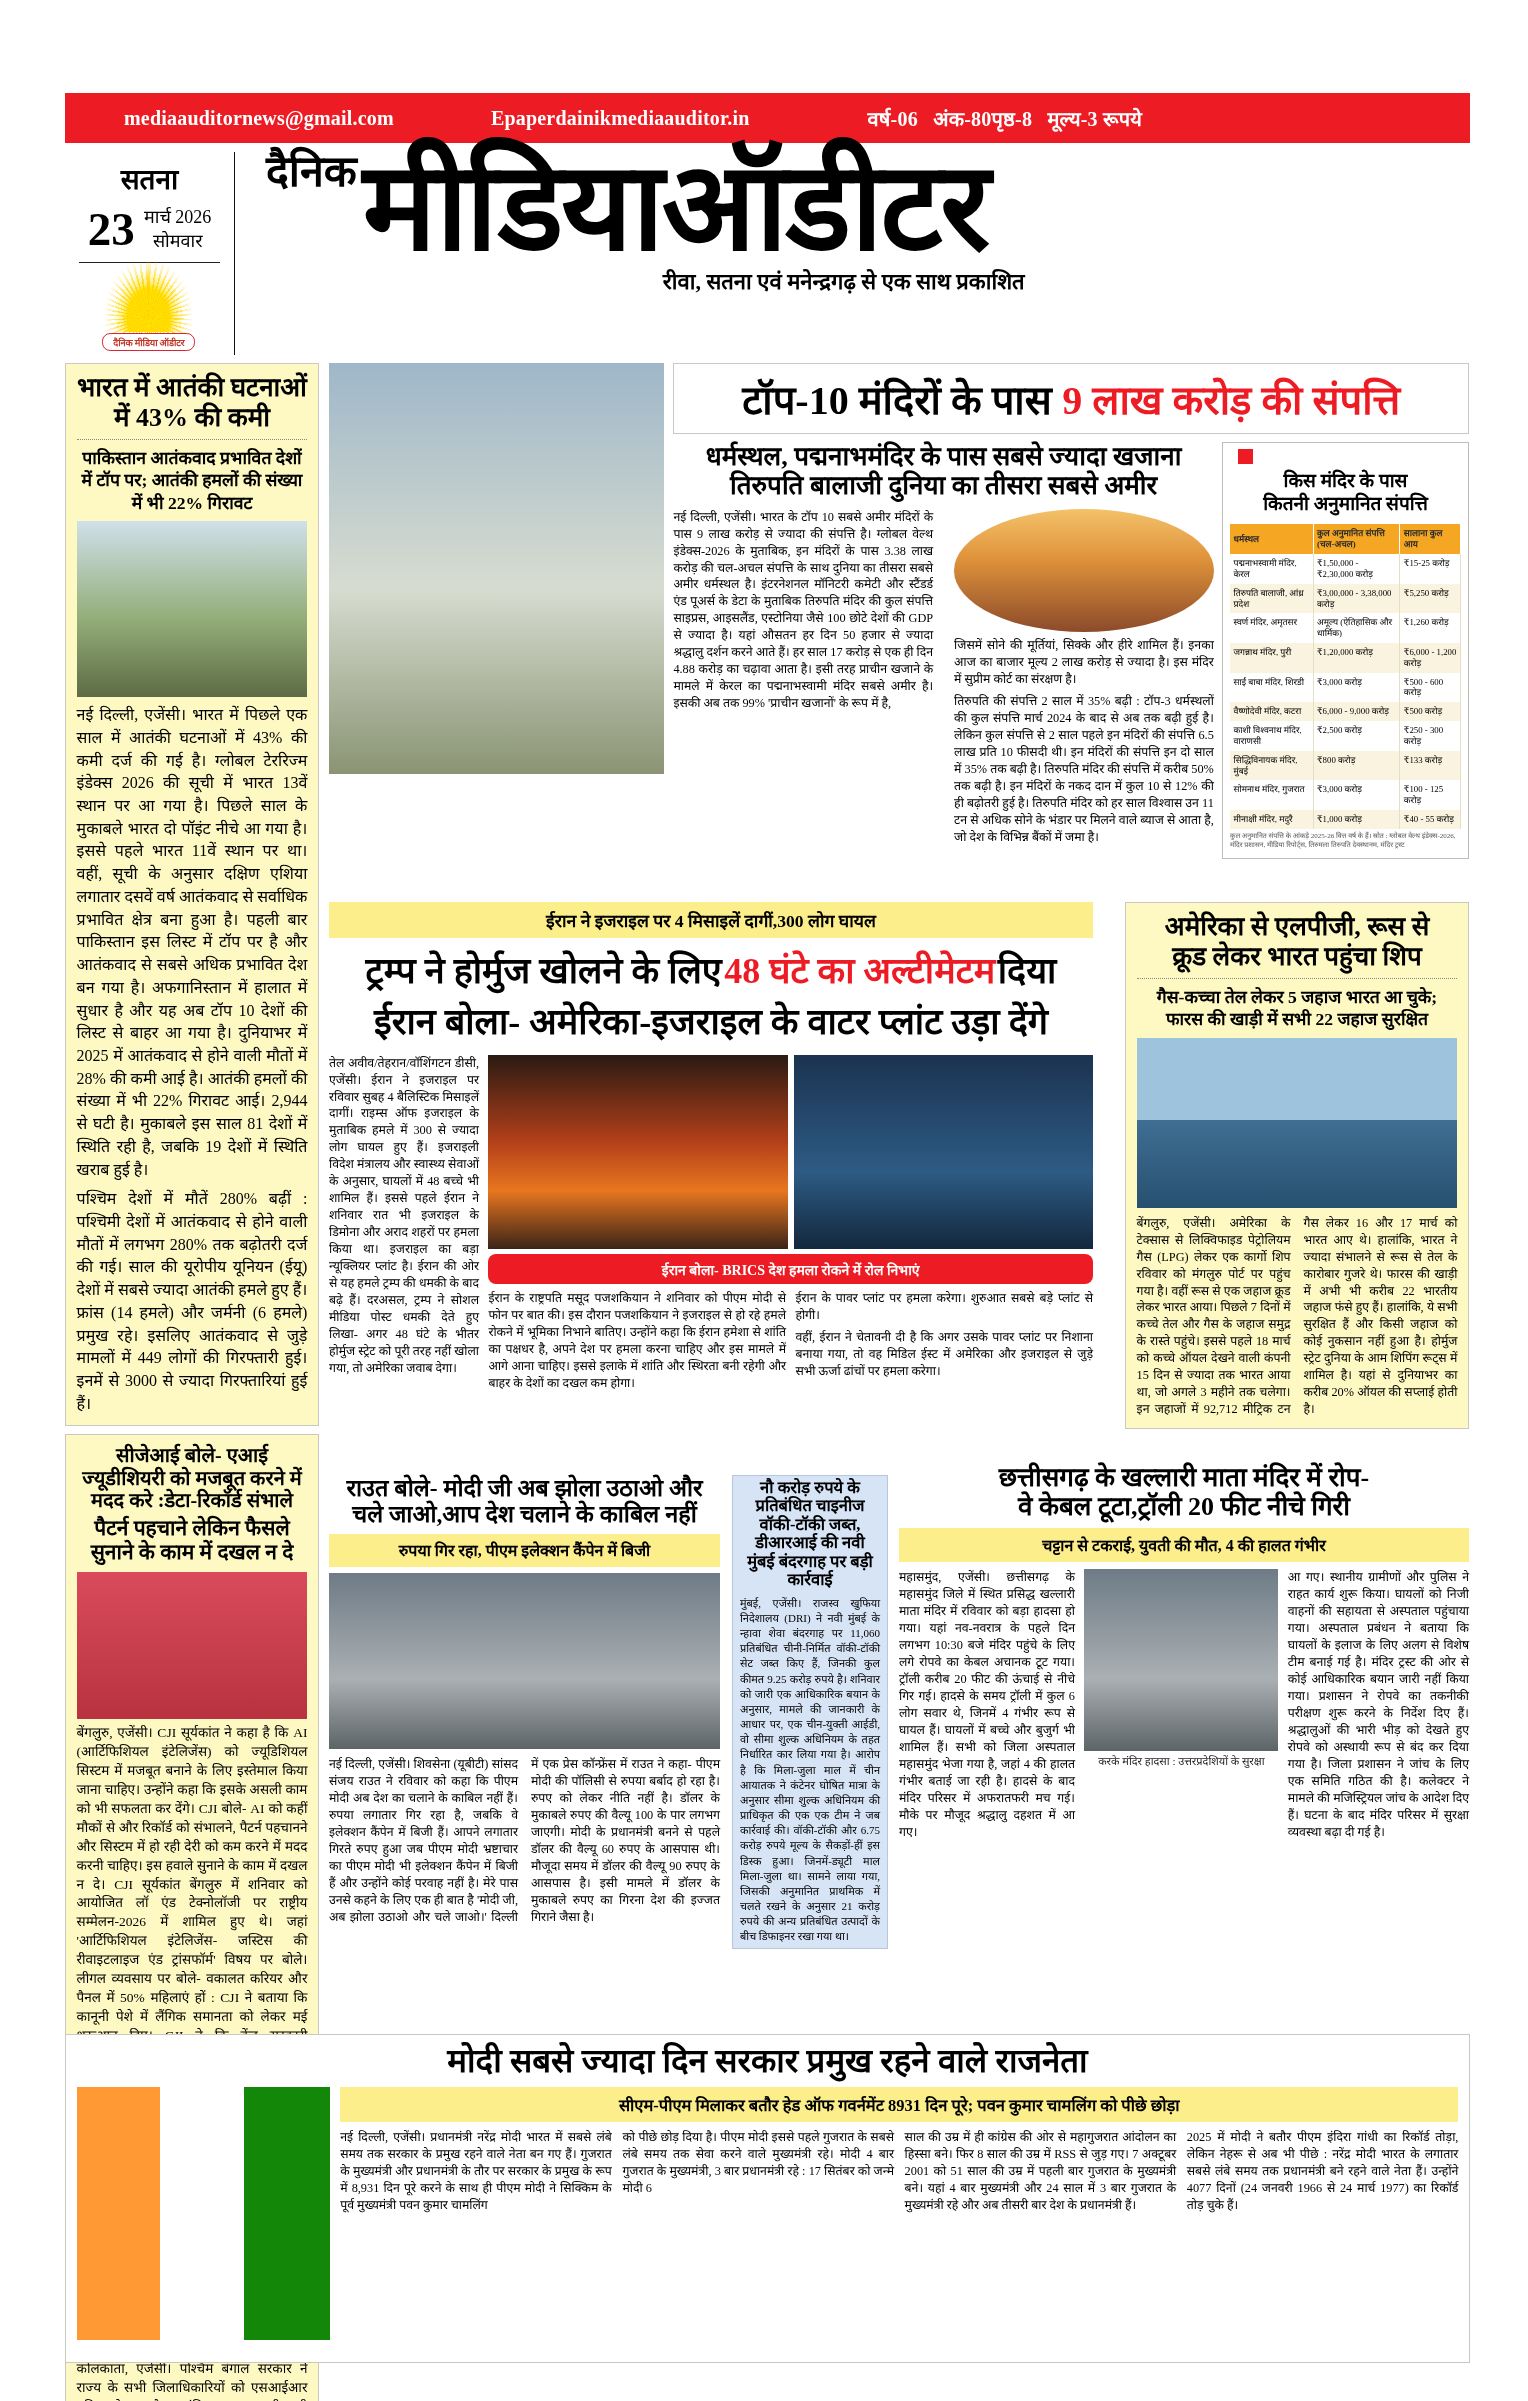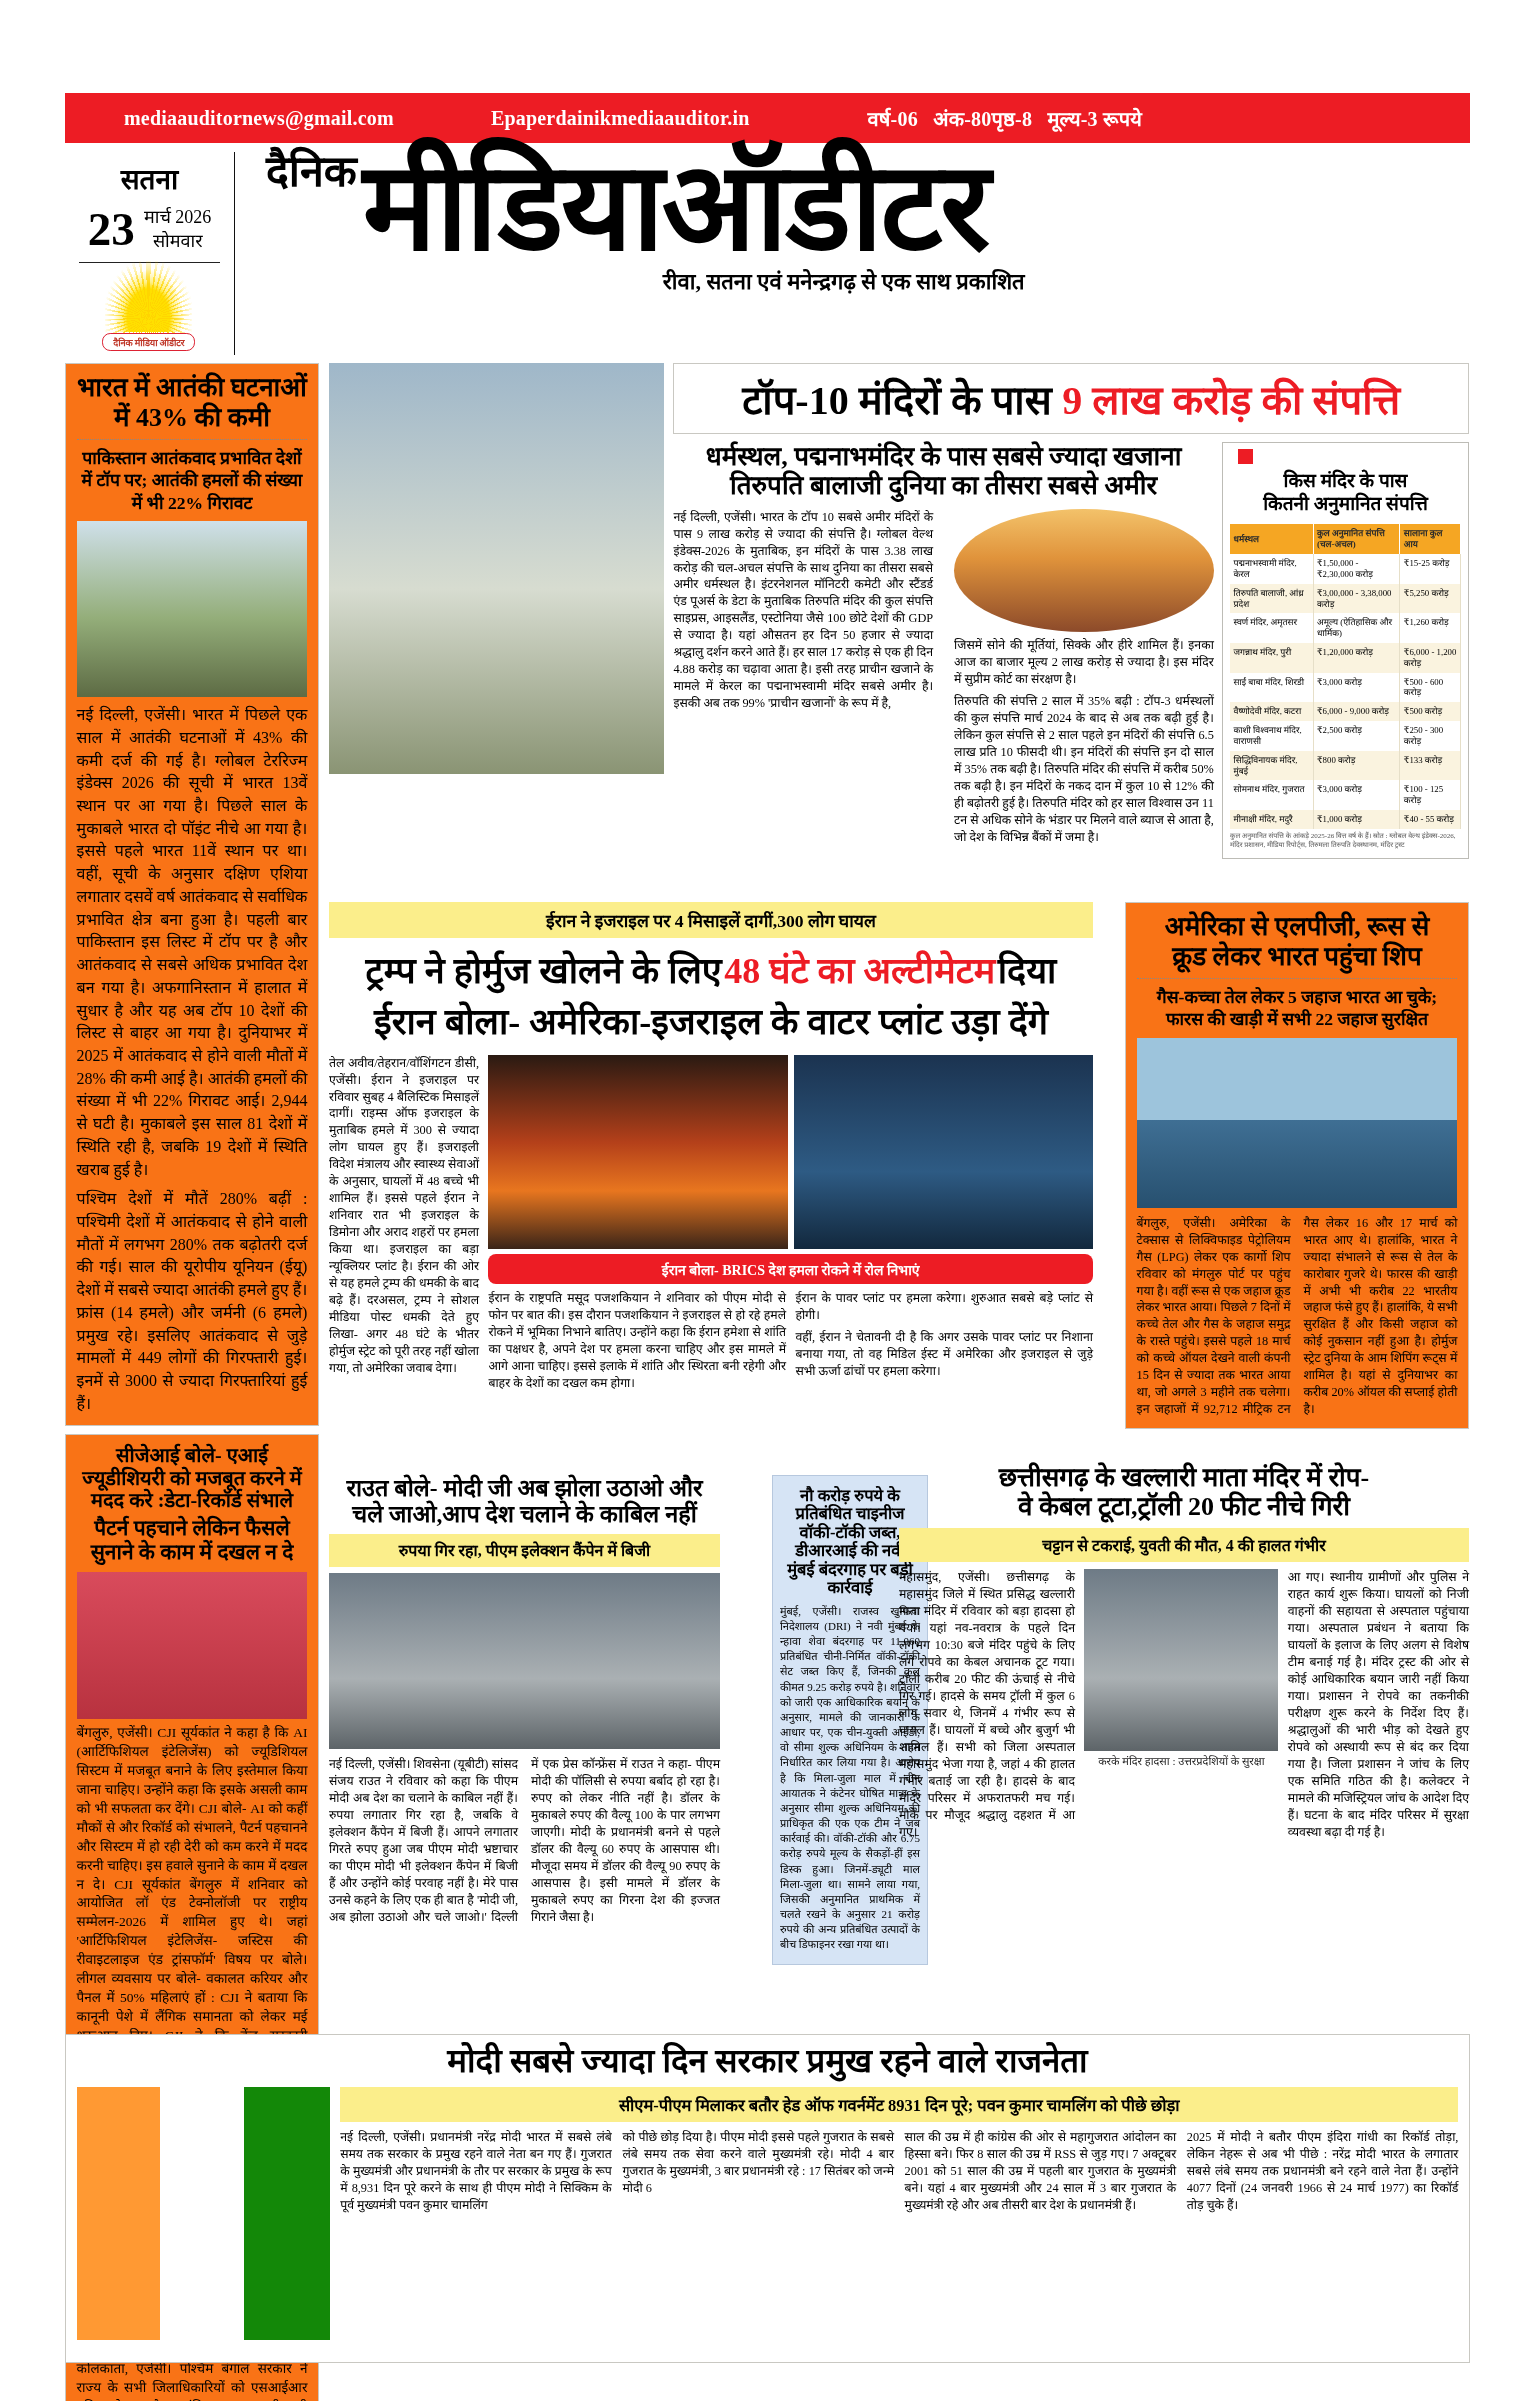--- a/index.html
+++ b/index.html
@@ -54,21 +54,21 @@
     display:flex; align-items:center; justify-content:center;
     font-size:9.4px; font-weight:bold; color:#c0392b; letter-spacing:-0.2px; overflow:hidden;}
   .mh-right { position:absolute; left:176px; top:0; right:0; height:203px; }
   .mh-title-wrap { display:flex; align-items:flex-end; gap:5.9px; padding-left:25px; }
   .mh-dainik { font-size:43px; font-weight:bold; line-height:.92; padding-bottom:69px; }
   .mh-name { font-size:123px; font-weight:bold; line-height:.86; letter-spacing:-2.4px; }
   .mh-tag { text-align:center; font-size:22px; font-weight:bold; margin-top:4.7px; padding-right:23.5px;}
 
   
   .col-left  { position:absolute; left:65px; top:363px; width:254px; }
-  .panel { background:#f97316; border:1.2px solid #c9c8c2; padding:9.4px 10.6px; }
+  .panel { background:#fef9c3; border:1.2px solid #c9c8c2; padding:9.4px 10.6px; }
 
   .hl { font-weight:bold; line-height:1.12; text-align:center; } .h-44 { font-size:26px; } .h-40 { font-size:23.5px; }
   .h-36 { font-size:21px; } .h-34 { font-size:20px; } .h-28 { font-size:16.5px; }
 
   .dotrule { border-top:1.8px dotted #888; margin:7px 0; }
   .subhl { font-size:17.6px; font-weight:bold; text-align:center; line-height:1.28; }
 
   .body-text { font-size:16px; line-height:1.42; text-align:justify; margin-top:7px; }
   .body-sm  { font-size:13.5px; line-height:1.4; text-align:justify; }
   .body-xs  { font-size:12.3px; line-height:1.38; text-align:justify; }
@@ -314,21 +314,21 @@
   </div>
 
   <div style="position:absolute;left:329px;top:1475px;width:391px;">
     <div class="hl h-40">राउत बोले- मोदी जी अब झोला उठाओ और</div>
     <div class="hl h-40">चले जाओ,आप देश चलाने के काबिल नहीं</div>
     <div class="ylw" style="font-size:16px;margin-top:5.9px;">रुपया गिर रहा, पीएम इलेक्शन कैंपेन में बिजी</div>
     <div class="ph crowd" style="height:176px;margin-top:5.9px;"></div>
     <div class="body-xs twocol" style="margin-top:7px;">नई दिल्ली, एजेंसी। शिवसेना (यूबीटी) सांसद संजय राउत ने रविवार को कहा कि पीएम मोदी अब देश का चलाने के काबिल नहीं हैं। रुपया लगातार गिर रहा है, जबकि वे इलेक्शन कैंपेन में बिजी हैं। आपने लगातार गिरते रुपए हुआ जब पीएम मोदी भ्रष्टाचार का पीएम मोदी भी इलेक्शन कैंपेन में बिजी हैं और उन्होंने कोई परवाह नहीं है। मेरे पास उनसे कहने के लिए एक ही बात है 'मोदी जी, अब झोला उठाओ और चले जाओ।' दिल्ली में एक प्रेस कॉन्फ्रेंस में राउत ने कहा- पीएम मोदी की पॉलिसी से रुपया बर्बाद हो रहा है। रुपए को लेकर नीति नहीं है। डॉलर के मुकाबले रुपए की वैल्यू 100 के पार लगभग जाएगी। मोदी के प्रधानमंत्री बनने से पहले डॉलर की वैल्यू 60 रुपए के आसपास थी। मौजूदा समय में डॉलर की वैल्यू 90 रुपए के आसपास है। इसी मामले में डॉलर के मुकाबले रुपए का गिरना देश की इज्जत गिराने जैसा है।</div>
   </div>
 
-  <div class="bluebox" style="position:absolute;left:772px;top:1475px;width:156px;padding:11px 7px;">
+  <div class="bluebox" style="position:absolute;left:732px;top:1475px;width:156px;padding:3px 7px;">
     <div class="hl h-28">नौ करोड़ रुपये के प्रतिबंधित चाइनीज</div>
     <div class="hl h-28">वॉकी-टॉकी जब्त, डीआरआई की नवी</div>
     <div class="hl h-28">मुंबई बंदरगाह पर बड़ी कार्रवाई</div>
     <div class="body-xs" style="margin-top:5.9px;font-size:11px;">मुंबई, एजेंसी। राजस्व खुफिया निदेशालय (DRI) ने नवी मुंबई के न्हावा शेवा बंदरगाह पर 11,060 प्रतिबंधित चीनी-निर्मित वॉकी-टॉकी सेट जब्त किए हैं, जिनकी कुल कीमत 9.25 करोड़ रुपये है। शनिवार को जारी एक आधिकारिक बयान के अनुसार, मामले की जानकारी के आधार पर, एक चीन-युक्ती आईडी, वो सीमा शुल्क अधिनियम के तहत निर्धारित कार लिया गया है। आरोप है कि मिला-जुला माल में चीन आयातक ने कंटेनर घोषित मात्रा के अनुसार सीमा शुल्क अधिनियम की प्राधिकृत की एक एक टीम ने जब कार्रवाई की। वॉकी-टॉकी और 6.75 करोड़ रुपये मूल्य के सैकड़ों-हीं इस डिस्क हुआ। जिनमें-ड्यूटी माल मिला-जुला था। सामने लाया गया, जिसकी अनुमानित प्राथमिक में चलते रखने के अनुसार 21 करोड़ रुपये की अन्य प्रतिबंधित उत्पादों के बीच डिफाइनर रखा गया था।</div>
   </div>
 
   <div style="position:absolute;left:899px;top:1463px;width:570px;">
     <div class="hl h-44">छत्तीसगढ़ के खल्लारी माता मंदिर में रोप-</div>
     <div class="hl h-44">वे केबल टूटा,ट्रॉली 20 फीट नीचे गिरी</div>
     <div class="ylw" style="font-size:16px;margin-top:7px;">चट्टान से टकराई, युवती की मौत, 4 की हालत गंभीर</div>

